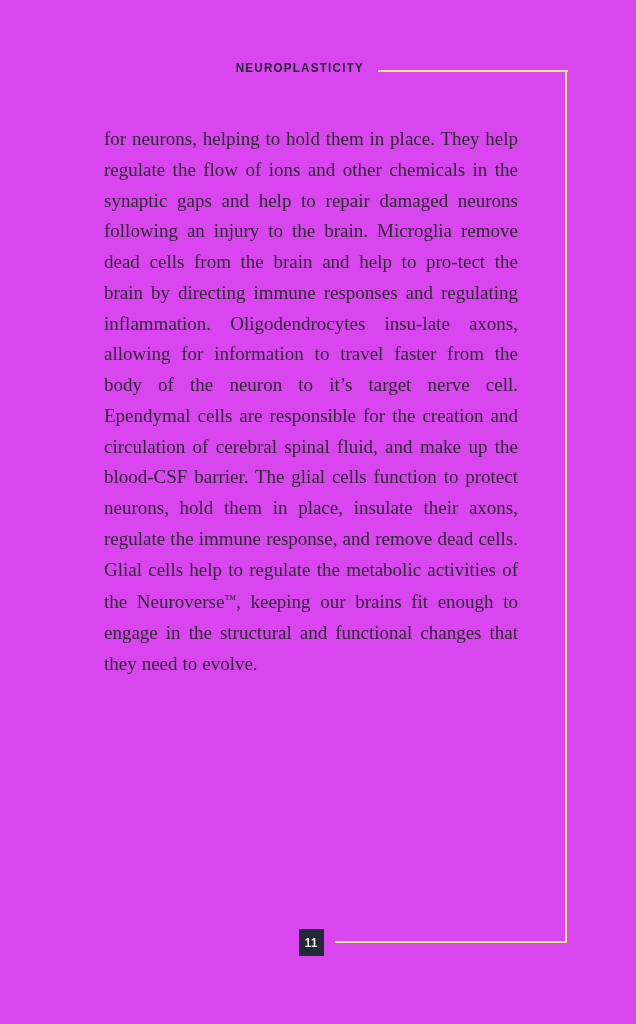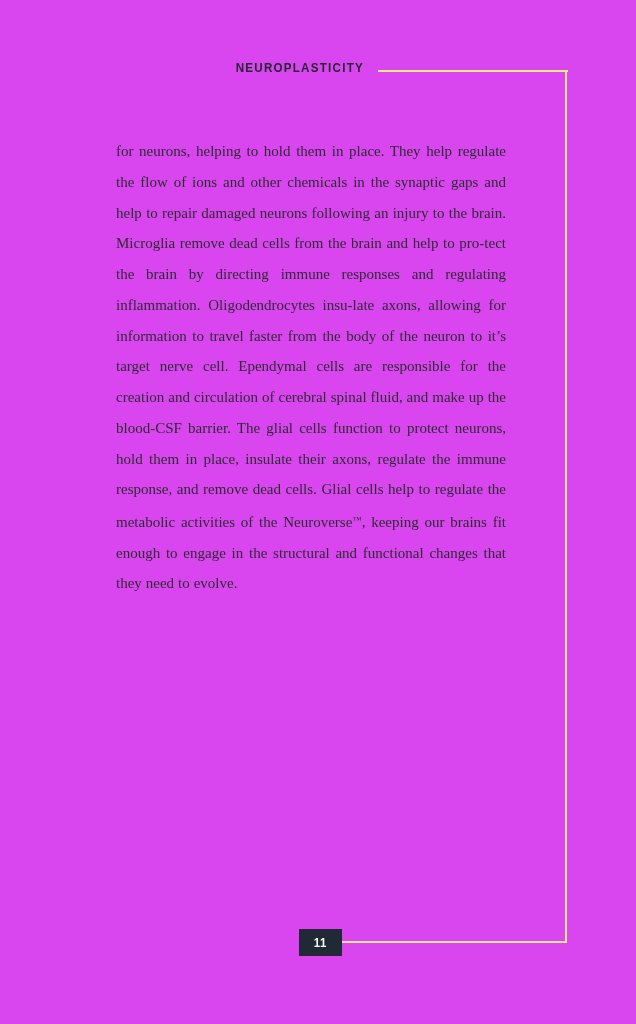--- a/index.html
+++ b/index.html
@@ -66,42 +66,42 @@
   }
 
   
   .body-column {
     position: absolute;
     left: 104px;
     top: 124px;
     width: 414px;
   }
   .body-paragraph {
-    margin: 12px;
+    margin: 0;
     font-family: "Liberation Serif", "DejaVu Serif", serif;
-    font-size: 15px;
+    font-size: 19px;
     line-height: 30.75px;
     color: #2c2c30;
     text-align: justify;
     text-align-last: left;
     hyphens: manual;
     word-spacing: 0.2px;
   }
   .body-paragraph .tm {
     font-size: 0.62em;
     vertical-align: 0.42em;
     letter-spacing: 0.2px;
   }
 
   
   .folio {
     position: absolute;
     left: 299px;
     top: 929px;
-    width: 43px;
+    width: 25px;
     height: 27px;
     background: #212936;
     display: flex;
     align-items: center;
     justify-content: center;
   }
   .folio-number {
     font-family: "Liberation Sans Narrow", "Liberation Sans", sans-serif;
     font-weight: 700;
     font-size: 13px;

